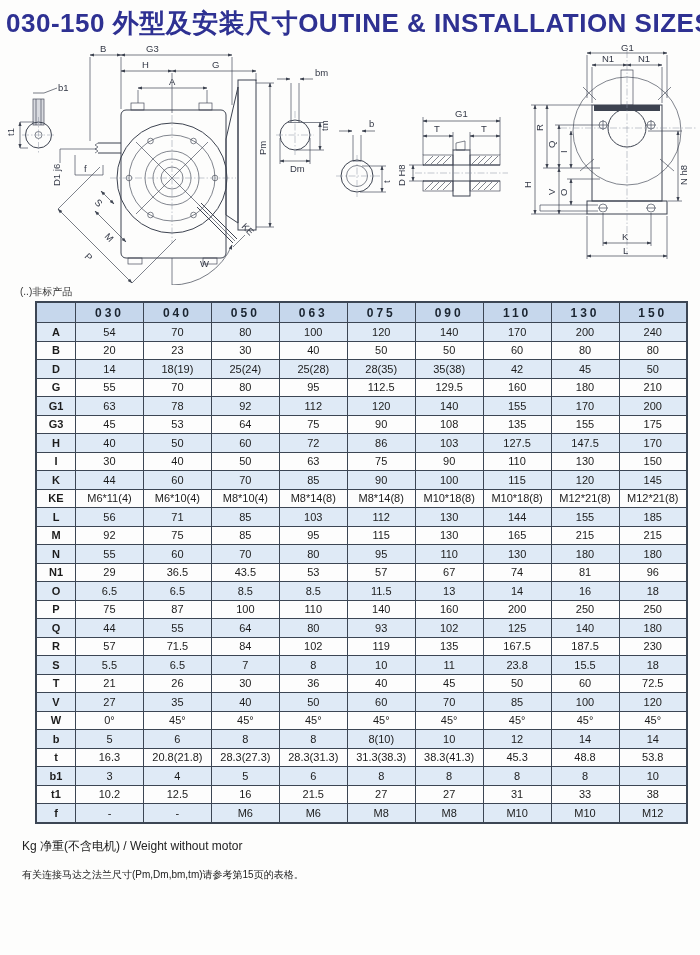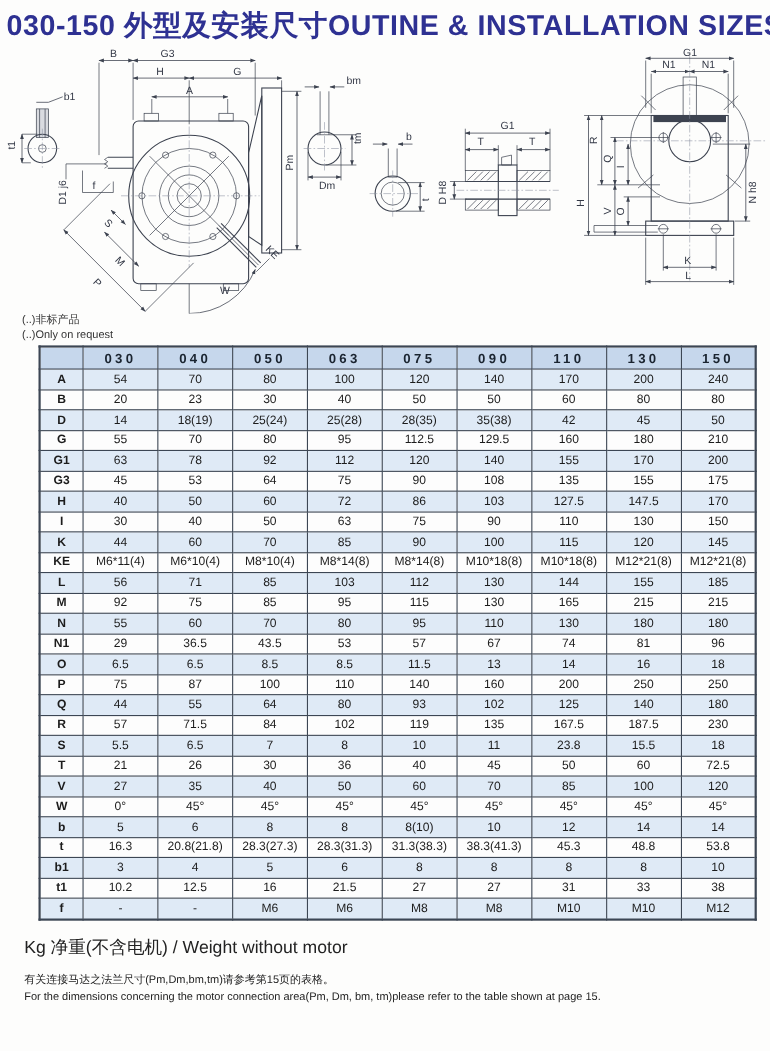--- a/index.html
+++ b/index.html
@@ -31,21 +31,21 @@
     font-size:11px;text-align:center;vertical-align:middle;
     padding:0;height:17.5px;overflow:hidden;white-space:nowrap;color:#1c1c1c;
   }
   table.dims thead th{
     background:var(--header-bg,#c6d7ec);
     font-size:12px;font-weight:bold;letter-spacing:3px;color:#1a2430;height:19px;
   }
   table.dims tr > :first-child{width:38px;font-weight:bold;}
   table.dims tbody tr:nth-child(odd){background:var(--alt-row-bg,#dfeaf6);}
   table.dims tbody tr:nth-child(even){background:#fdfdfd;}
-  .weight-note{margin:14px 0 0 22px;font-size:16px;color:#222;}
+  .weight-note{margin:14px 0 0 22px;font-size:12px;color:#222;}
   .footnote{margin:12px 0 0 22px;font-size:10px;line-height:15px;color:#222;}
 </style>
 </head>
 <body>
 
 <div class="page-title">030-150 外型及安装尺寸OUTINE &amp; INSTALLATION SIZES</div>
 
 <svg class="drawings" width="700" height="242" viewBox="0 0 700 242">
   <defs>
     <marker id="ar" viewBox="0 0 10 10" refX="9" refY="5" markerWidth="7" markerHeight="7" orient="auto-start-reverse">
@@ -293,21 +293,20 @@
     <text x="623" y="210.5">L</text>
     <line x1="603" y1="170" x2="603" y2="203" class="t"></line>
       <line x1="651" y1="170" x2="651" y2="203" class="t"></line>
     <line x1="587" y1="173" x2="587" y2="216" class="t"></line>
       <line x1="667" y1="173" x2="667" y2="216" class="t"></line>
   </g>
 </svg>
 
 <div class="notes">
   <div>(..)非标产品</div>
-  <div>(..)Only on request</div>
 </div>
 
 <table class="dims">
   <thead>
       <tr>
         <th></th>
         <th>030</th>
         <th>040</th>
         <th>050</th>
         <th>063</th>
@@ -642,14 +641,13 @@
         <td>M10</td>
         <td>M10</td>
         <td>M12</td>
       </tr>
     </tbody>
 </table>
 
 <div class="weight-note">Kg 净重(不含电机) / Weight without motor</div>
 <div class="footnote">
   <div>有关连接马达之法兰尺寸(Pm,Dm,bm,tm)请参考第15页的表格。</div>
-  <div>For the dimensions concerning the motor connection area(Pm, Dm, bm, tm)please refer to the table shown at page 15.</div>
 </div>
 
 </body></html>

